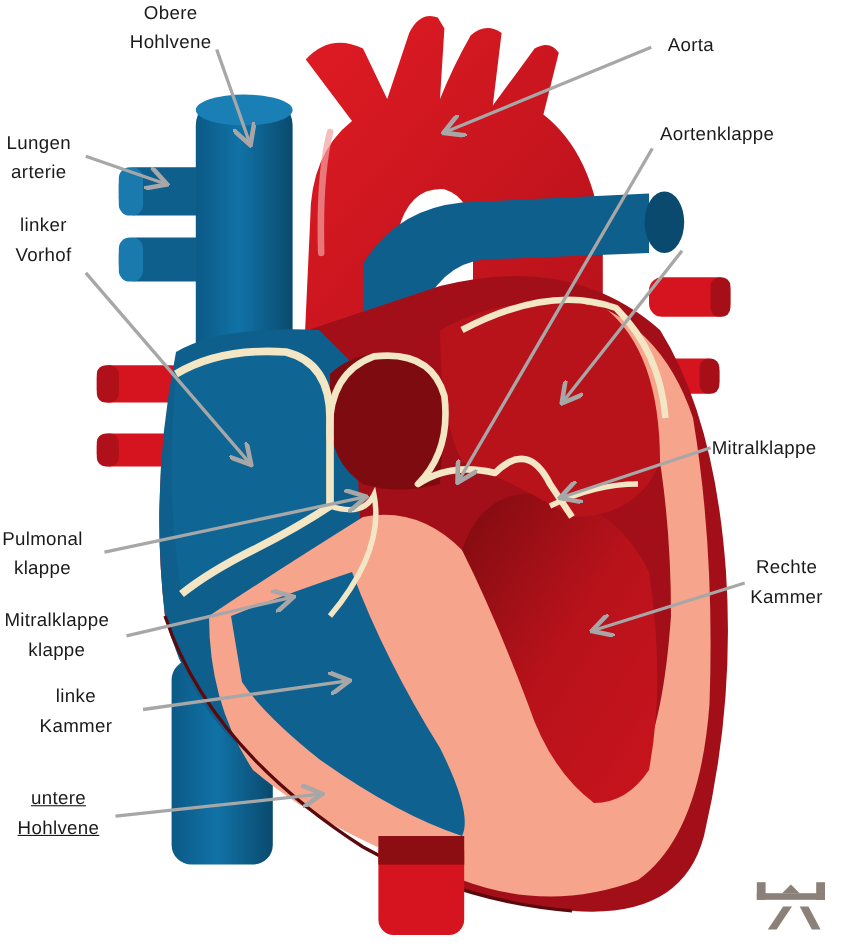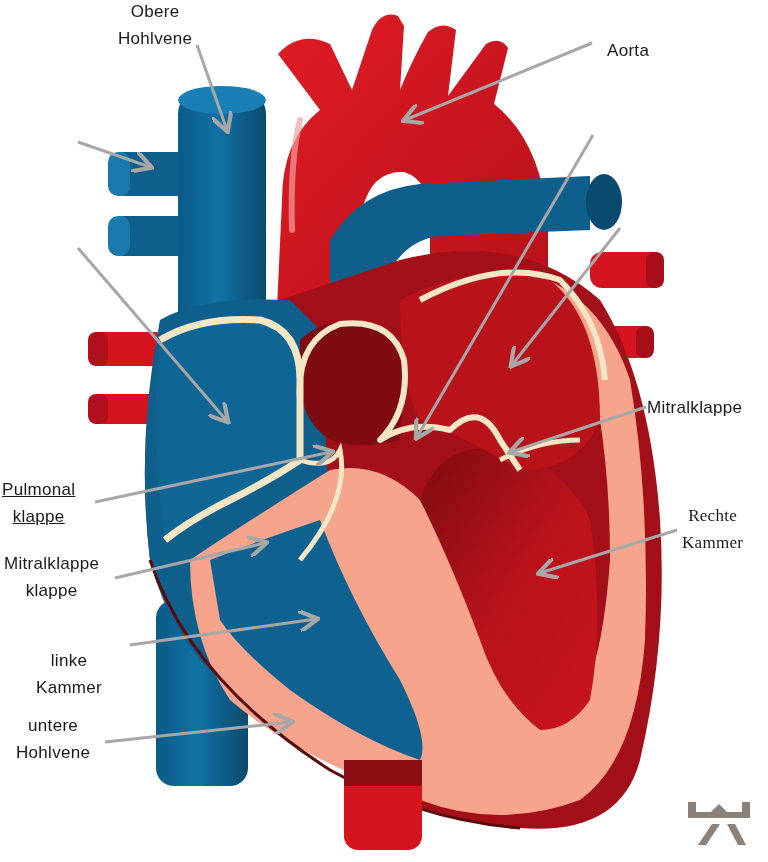--- a/index.html
+++ b/index.html
@@ -130,39 +130,50 @@
       <polygon points="712,824 720,824 706,845 698,845"></polygon>
       <polygon points="727,824 735,824 746,845 738,845"></polygon>
     </g>
   </svg>
 
   
   <div class="label left" style="left:118px; top:-2px;">
     <span>Obere</span>
     <span>Hohlvene</span>
   </div>
-  <div class="label left" style="left:2px; top:476px;text-decoration:underline;">
+  <div class="label left" style="left:6px; top:116px;">
+    <span>Lungen</span>
+    <span>arterie</span>
+  </div>
+  <div class="label left" style="left:14px; top:191px;">
+    <span>linker</span>
+    <span>Vorhof</span>
+  </div>
+  <div class="label left" style="left:2px; top:476px;">
     <span>Pulmonal</span>
     <span>klappe</span>
   </div>
   <div class="label left" style="left:4px; top:550px;">
     <span>Mitralklappe</span>
     <span>klappe</span>
   </div>
-  <div class="label left" style="left:36px; top:619px;margin-top:28px;">
+  <div class="label left" style="left:36px; top:619px;">
     <span>linke</span>
     <span>Kammer</span>
   </div>
-  <div class="label left" style="left:16px; top:712px;">
+  <div class="label left" style="left:16px; top:712px;text-decoration:underline;">
     <span>untere</span>
     <span>Hohlvene</span>
   </div>
-  <div class="label right" style="left:607px; top:27px;margin-top:10px;">
+  <div class="label right" style="left:607px; top:27px;">
     <span>Aorta</span>
+  </div>
+  <div class="label right" style="left:600px; top:108px;">
+    <span>Aortenklappe</span>
   </div>
   <div class="label right" style="left:647px; top:394px;">
     <span>Mitralklappe</span>
   </div>
-  <div class="label right" style="left:682px; top:502px;font-family:Liberation Serif, serif;">
+  <div class="label right" style="left:682px; top:502px;">
     <span>Rechte</span>
     <span>Kammer</span>
   </div>
 </div>
 
 </body></html>

